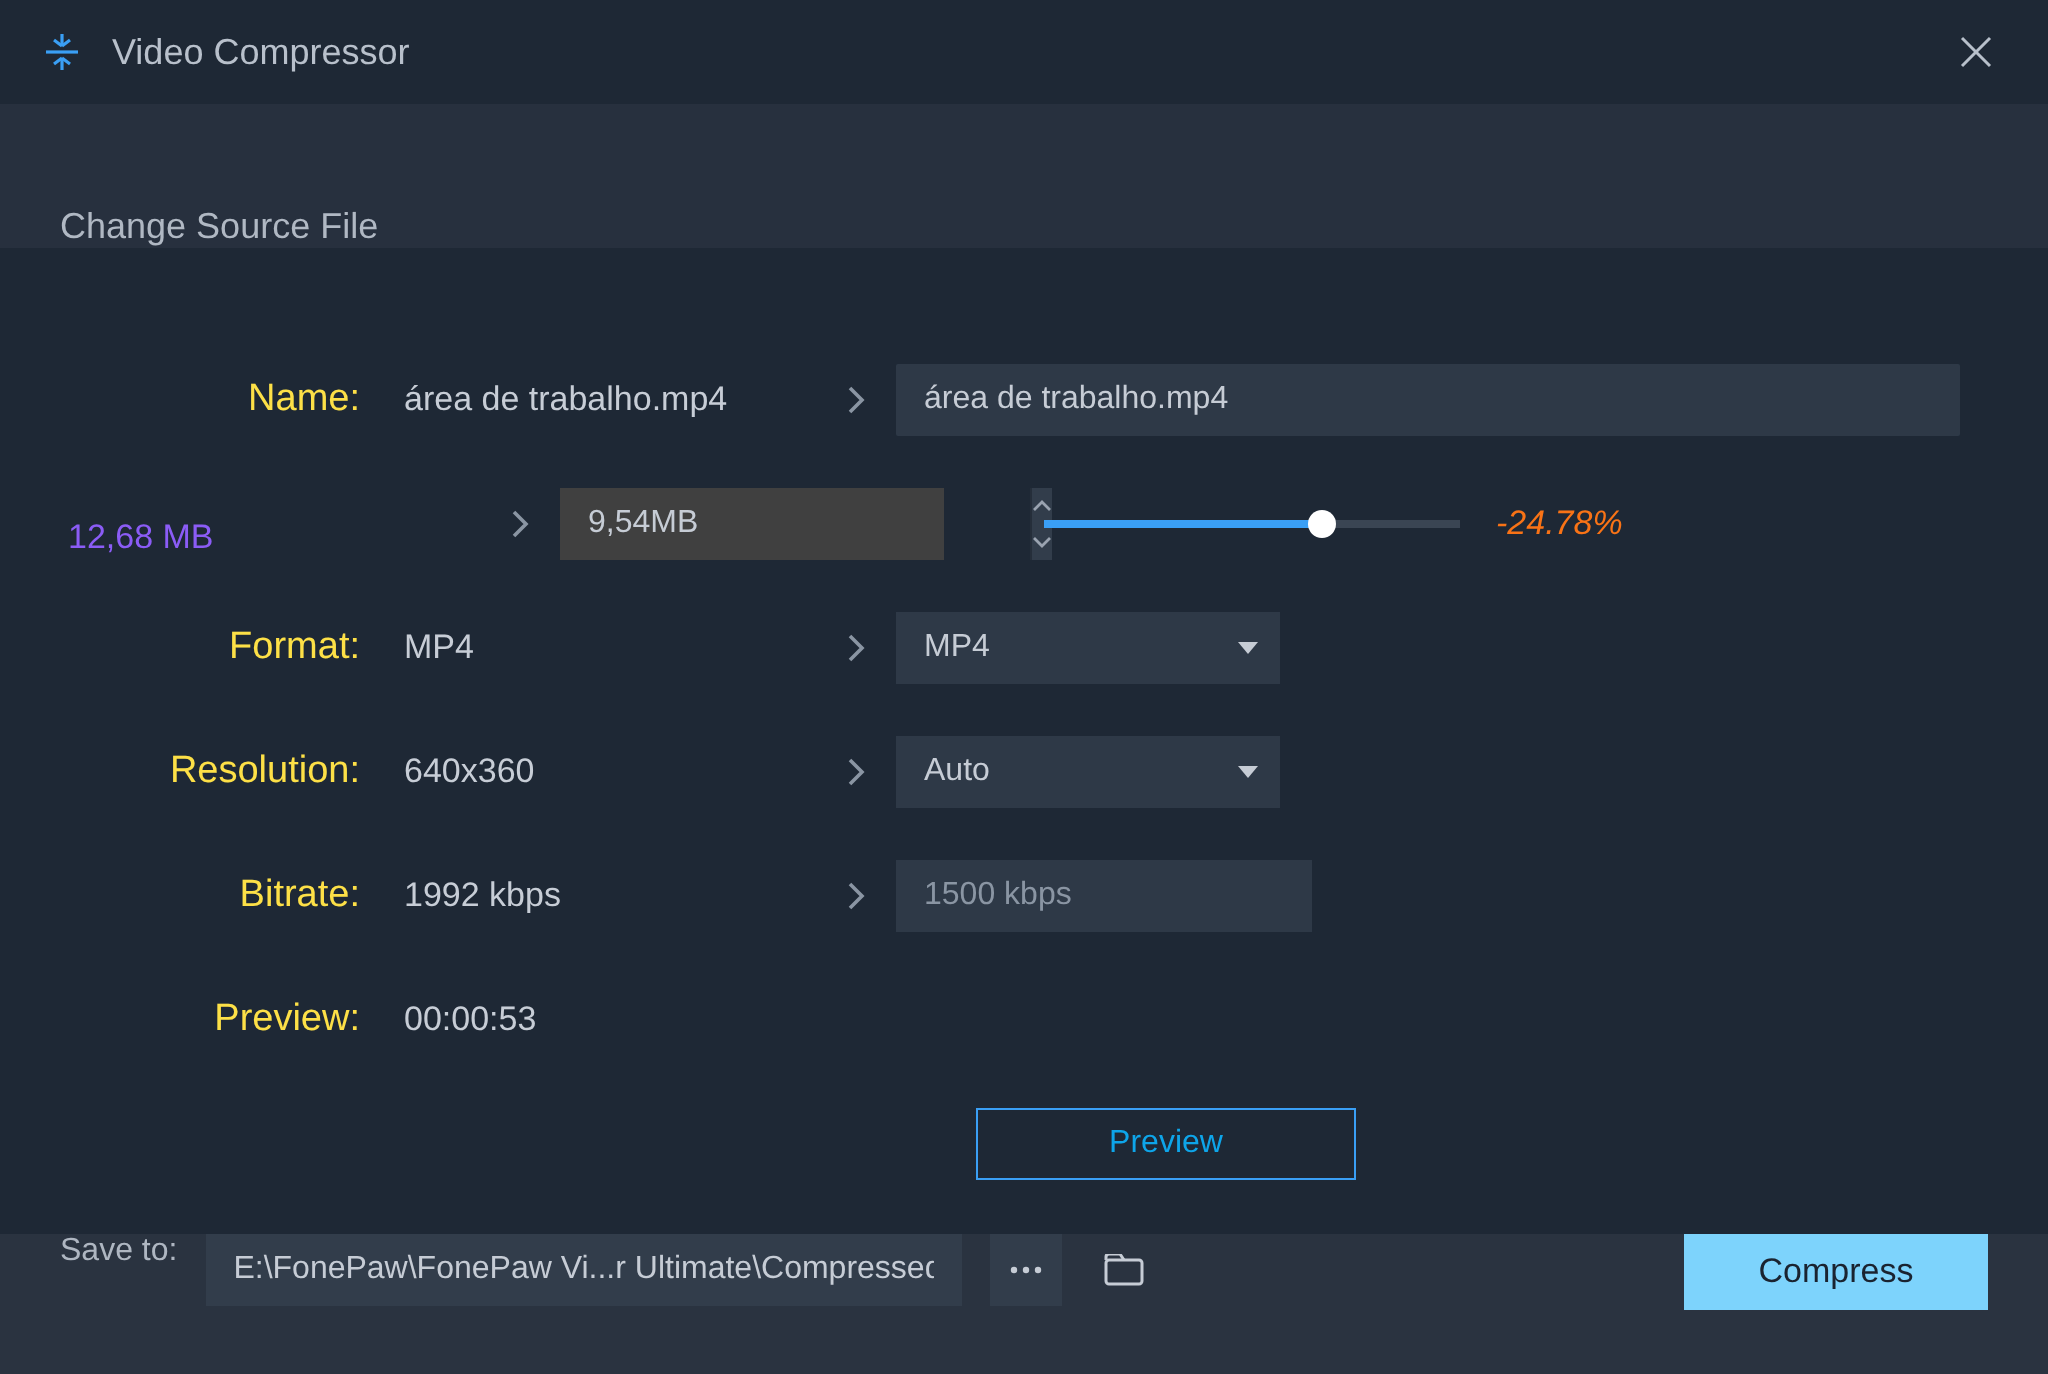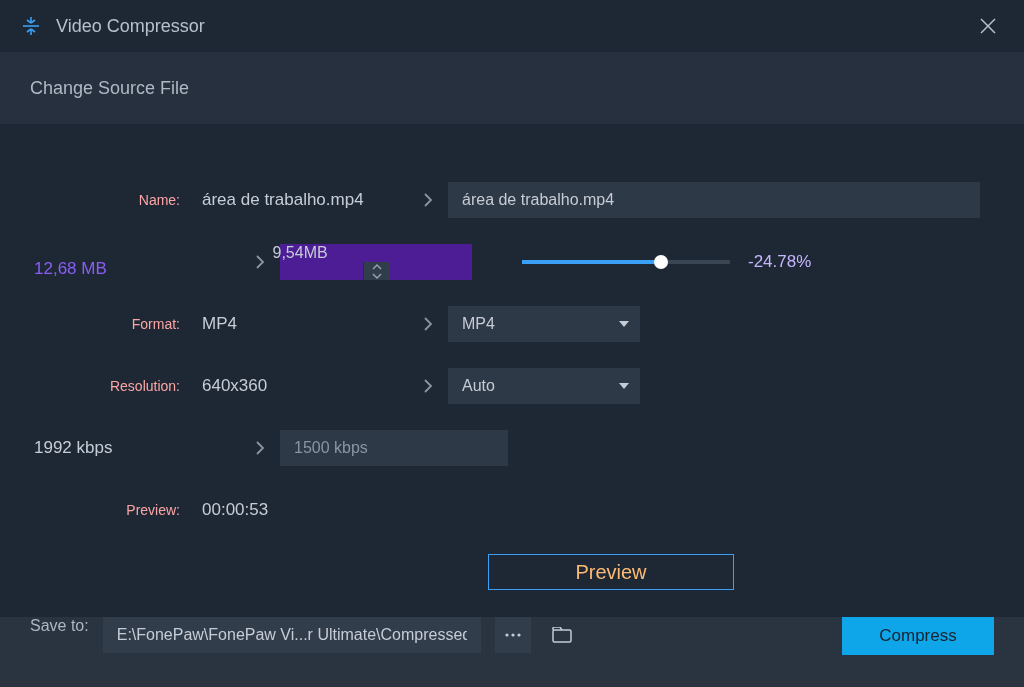--- a/index.html
+++ b/index.html
@@ -38,21 +38,21 @@
   display: flex;
   align-items: center;
   justify-content: center;
   cursor: pointer;
 }
 
 .subheader {
   height: 72px;
   background: #27303e;
   display: flex;
-  align-items: center;
+  align-items: flex-end;
   padding: 0 30px;
 }
 .subheader-link {
   font-size: 18px;
   color: #b0b8c3;
   cursor: pointer;
 }
 
 .main {
   padding: 58px 30px 40px 30px;
@@ -60,22 +60,22 @@
 .row {
   display: flex;
   align-items: center;
   margin-bottom: 26px;
   min-height: 36px;
 }
 .label {
   width: 168px;
   text-align: right;
   padding-right: 18px;
-  font-size: 14px;
-  color: #fca5a5;
+  font-size: 19px;
+  color: #fde047;
 }
 .value {
   width: 210px;
   font-size: 17px;
   color: #c7cdd6;
   padding-left: 4px;
 }
 .value.accent { color: #8b5cf6; margin-top: 14px; }
 .arrow {
   width: 40px;
@@ -98,22 +98,21 @@
   padding: 0 14px;
   outline: none;
   border-radius: 1px;
 }
 .text-input.wide { width: 532px; }
 .spinner-wrap {
   display: flex;
   align-items: center;
   width: 192px;
   height: 36px;
-  background: #4c1d95;
-  flex-direction: column;
+  background: #404040;
 }
 .spinner-input {
   flex: 1;
   height: 100%;
   background: transparent;
   border: none;
   color: #c6ccd5;
   font-size: 16px;
   padding: 0 14px;
   outline: none;
@@ -138,21 +137,21 @@
   height: 36px;
   background: #2e3947;
   display: flex;
   align-items: center;
   padding: 0 10px 0 14px;
   cursor: pointer;
   justify-content: space-between;
 }
 .select-value { color: #c6ccd5; font-size: 16px; }
 .bitrate-input {
-  width: 228px;
+  width: 208px;
   height: 36px;
   background: #2e3947;
   border: none;
   color: #8a95a3;
   font-size: 16px;
   padding: 0 14px;
   outline: none;
 }
 .slider-wrap {
   display: flex;
@@ -179,31 +178,32 @@
   position: absolute;
   top: 50%;
   left: 67%;
   width: 14px;
   height: 14px;
   background: #ffffff;
   border-radius: 50%;
   transform: translate(-50%, -50%);
 }
 .slider-pct {
-  color: #c4b5fd;
+  color: #f97316;
   font-size: 17px;
   min-width: 70px;
+  font-style: italic;
 }
 .preview-btn {
-  width: 246px;
+  width: 190px;
   height: 36px;
   border: 1.5px solid #3a9ff5;
   background: transparent;
-  color: #fdba74;
-  font-size: 20px;
+  color: #0ea5e9;
+  font-size: 16px;
   display: flex;
   align-items: center;
   justify-content: center;
   cursor: pointer;
   margin-left: 458px;
 }
 
 .footer {
   position: absolute;
   bottom: 0;
@@ -236,21 +236,21 @@
   display: flex;
   align-items: center;
   justify-content: center;
   cursor: pointer;
 }
 .icon-btn.transparent { background: transparent; }
 .spacer { flex: 1; }
 .compress-btn {
   width: 152px;
   height: 38px;
-  background: #0ea5e9;
+  background: #7dd3fc;
   color: #1a2330;
   font-size: 17px;
   display: flex;
   align-items: center;
   justify-content: center;
   cursor: pointer;
   font-weight: 500;
 }
 </style>
 </head>
@@ -363,20 +363,21 @@
       <div class="select-wrap">
         <span class="select-value">Auto</span>
         <svg width="12" height="8" viewBox="0 0 12 8">
             <polygon points="1,1 11,1 6,7" fill="#c6ccd5"></polygon>
           </svg>
       </div>
     </div>
   </div>
 
   <div class="row">
+    <div class="label">Bitrate:</div>
     <div class="value">1992 kbps</div>
     <div class="arrow">
       <svg width="10" height="16" viewBox="0 0 10 16">
           <polyline points="2,2 8,8 2,14" fill="none" stroke="#8a95a3" stroke-width="1.8"></polyline>
         </svg>
     </div>
     <div class="field-col">
       <input class="bitrate-input" value="1500 kbps" style="">
     </div>
   </div>

